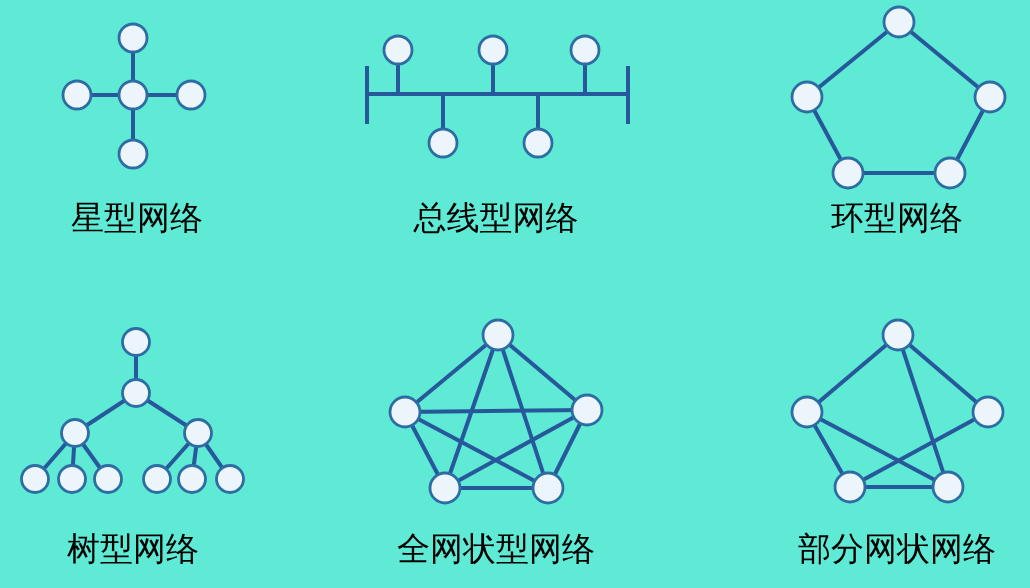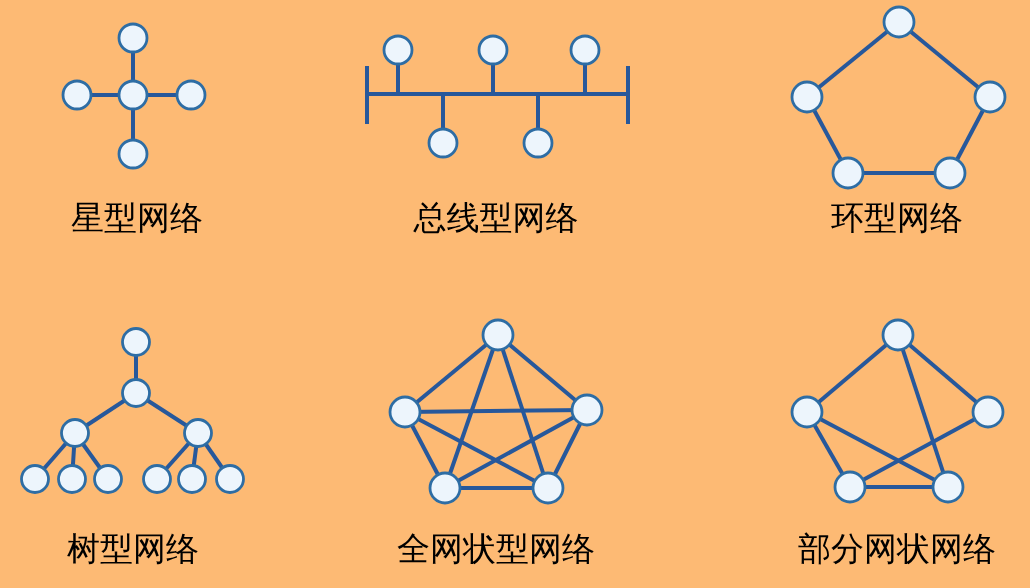--- a/index.html
+++ b/index.html
@@ -4,21 +4,21 @@
 <style>
   html, body {
     margin: 0;
     padding: 0;
     background: #ffffff;
   }
   .page {
     position: relative;
     width: 1030px;
     height: 588px;
-    background: #fdba74;
+    background: #5eead4;
     overflow: hidden;
   }
   svg.topology-canvas {
     display: block;
     width: 1030px;
     height: 588px;
   }
   text.diagram-label {
     font-family: "Liberation Sans", "DejaVu Sans", sans-serif;
     font-weight: 500;

